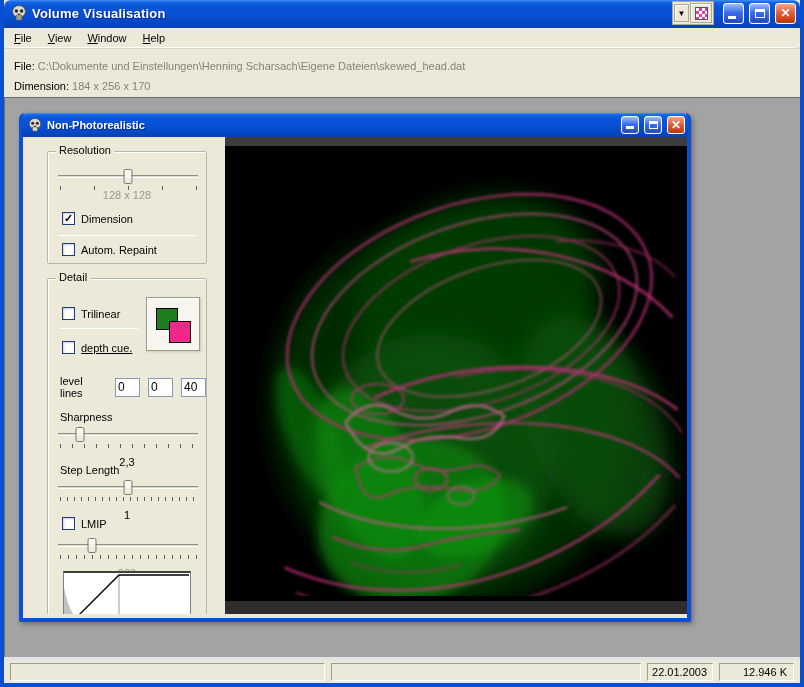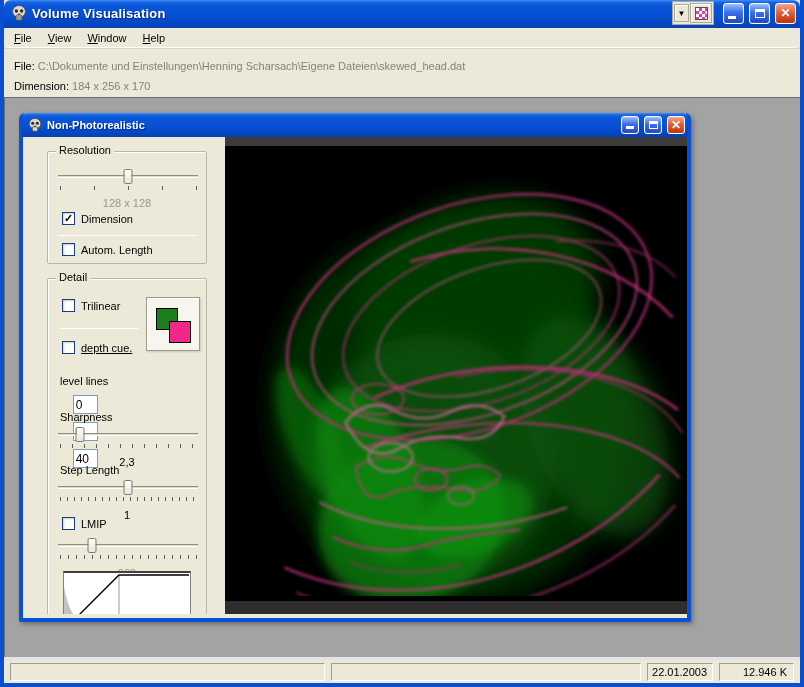--- a/index.html
+++ b/index.html
@@ -194,51 +194,51 @@
 
         <div class="left-panel">
 
           <div class="groupbox gb-resolution">
             <span class="legend">Resolution</span>
             <div class="slider" style="position:absolute;left:10px;top:16px;width:140px;--tick:34px;">
               <div class="track"></div>
               <div class="thumb" style="left:50%;"></div>
               <div class="ticks"></div>
             </div>
-            <div class="slider-value gray" style="position:absolute;left:0;right:0;top:40px;">128 x 128</div>
+            <div class="slider-value gray" style="position:absolute;left:0;right:0;top:32px;">128 x 128</div>
             <div class="checkrow" style="position:absolute;left:14px;top:60px;">
               <span class="checkbox">✓</span>
               <span>Dimension</span>
             </div>
             <div class="sep" style="position:absolute;left:10px;right:10px;top:83px;"></div>
             <div class="checkrow" style="position:absolute;left:14px;top:91px;">
               <span class="checkbox"></span>
-              <span>Autom. Length</span>
+              <span>Autom. Repaint</span>
             </div>
           </div>
 
           <div class="groupbox gb-detail">
             <span class="legend">Detail</span>
 
-            <div class="checkrow" style="position:absolute;left:14px;top:20px;align-items:center;">
+            <div class="checkrow" style="position:absolute;left:14px;top:28px;align-items:center;">
               <span class="checkbox"></span>
               <span>Trilinear</span>
             </div>
             <div class="sep" style="position:absolute;left:12px;width:78px;top:49px;"></div>
             <div class="checkrow" style="position:absolute;left:14px;top:62px;text-decoration:underline;">
               <span class="checkbox"></span>
               <span>depth cue.</span>
             </div>
 
             <div class="color-btn">
               <span class="sw green"></span>
               <span class="sw pink"></span>
             </div>
 
-            <div class="row" style="left:12px;top:96px;gap:8px;flex-direction:column;">
+            <div class="row" style="left:12px;top:96px;gap:8px;">
               <span style="margin-right:2px;">level lines</span>
               <input class="edit" value="0" style="">
               <input class="edit" value="0" style="">
               <input class="edit" value="40" style="">
             </div>
 
             <div style="position:absolute;left:12px;top:132px;">Sharpness</div>
             <div class="slider" style="position:absolute;left:10px;top:147px;width:140px;--tick:12px;">
               <div class="track"></div>
               <div class="thumb" style="left:16%;"></div>

